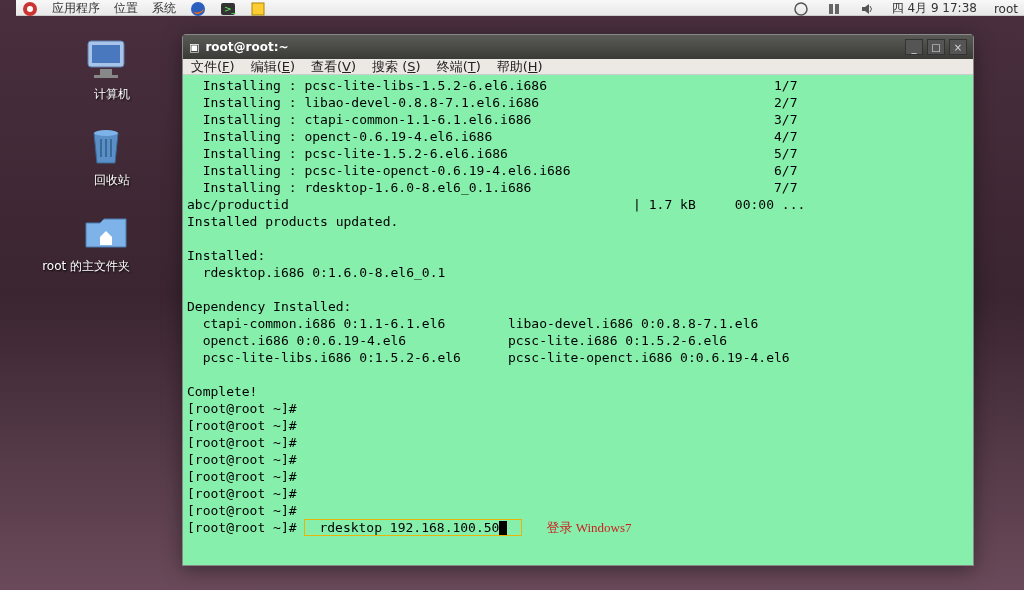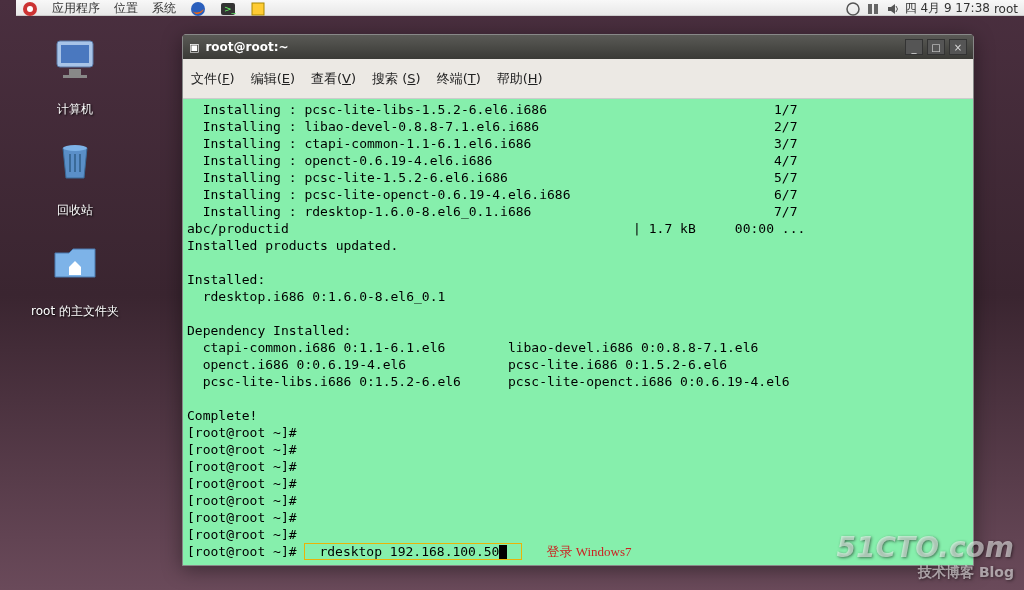--- a/index.html
+++ b/index.html
@@ -2,32 +2,32 @@
 <html><head>
 <meta charset="utf-8">
 <style>
 * { margin:0; padding:0; box-sizing:border-box; }
 body { width:1024px; height:590px; overflow:hidden; font-family:"DejaVu Sans",sans-serif; position:relative; }
 .desktop { width:100%; height:100%; background:linear-gradient(180deg,#4a2f3f 0%,#3a2530 50%,#6a4a5a 100%); position:relative; }
 .panel { height:16px; background:linear-gradient(#f8f8f8,#e8e8e8); border-bottom:1px solid #ccc; display:flex; align-items:flex-start; padding:0 6px; font-size:12px; color:#333;margin-left:16px; }
 .panel-left { display:flex; gap:14px; align-items:center; }
 .panel-item { cursor:pointer; }
 .sys-icon { width:16px; height:16px; display:inline-flex; align-items:center; justify-content:center; }
-.panel-right { margin-left:auto; display:flex; gap:4px; align-items:center; }
+.panel-right { margin-left:auto; display:flex; gap:17px; align-items:center; }
 .desktop-icons { position:absolute; left:20px; top:35px; display:flex; flex-direction:column; gap:18px; }
-.dicon { width:110px; display:flex; flex-direction:column; align-items:center; gap:18px; cursor:pointer; }
+.dicon { width:110px; display:flex; flex-direction:column; align-items:flex-end; gap:3px; cursor:pointer; }
 .dicon-img { width:48px; height:48px; display:flex; align-items:center; justify-content:center; }
 .dicon-label { color:#fff; font-size:12px; text-align:center; text-shadow:1px 1px 2px #000; }
 .term-window { position:absolute; left:182px; top:34px; width:792px; height:532px; background:#f2f2f0; border:1px solid #888; border-radius:4px 4px 0 0; box-shadow:0 4px 20px rgba(0,0,0,.4); display:flex; flex-direction:column; }
 .titlebar { height:24px; background:linear-gradient(#5a5a56,#3a3a36); display:flex; align-items:center; color:#fff; font-size:12px; padding:0 6px; }
 .tb-icon { font-size:11px; margin-right:6px; }
 .tb-title { flex:1; text-align:left; font-weight:bold; }
 .tb-btns { display:flex; gap:4px; }
 .tb-btn { width:18px; height:16px; background:#555; border:1px solid #333; display:flex; align-items:center; justify-content:center; font-size:10px; color:#ddd; cursor:pointer; }
-.menubar { height:40px; background:#ece9e4; display:flex; align-items:center; padding:0 8px; gap:16px; font-size:13px; color:#222; border-bottom:1px solid #ccc; }
+.menubar { height:16px; background:#ece9e4; display:flex; align-items:center; padding:0 8px; gap:16px; font-size:13px; color:#222; border-bottom:1px solid #ccc; }
 .menubar span u { text-decoration:underline; }
 .term-body { flex:1; background:#86efac; font-family:"DejaVu Sans Mono",monospace; font-size:13px; line-height:17px; color:#000; padding:2px 4px; overflow:hidden; white-space:pre; }
 .cmd-hl { border:1px solid #eab308; padding:0 14px; }
 .red-note { color:#c22; margin-left:24px;font-family:Liberation Serif, serif; }
 .cursor { display:inline-block; width:8px; height:14px; background:#000; vertical-align:text-bottom; }
 .watermark { position:absolute; right:10px; bottom:8px; font-size:28px; font-weight:bold; color:rgba(255,255,255,.55); font-style:italic; text-shadow:1px 1px 3px rgba(0,0,0,.5); }
 .watermark .sub { font-size:14px; display:block; text-align:right; font-style:normal; }
 </style>
 </head>
 <body>
@@ -161,18 +161,14 @@
 [root@root ~]#
 [root@root ~]#
 [root@root ~]#
 [root@root ~]#
 [root@root ~]#
 [root@root ~]#
 [root@root ~]#
 <span>[root@root ~]# </span><span class="cmd-hl">rdesktop 192.168.100.50<span class="cursor"></span></span><span class="red-note">登录 Windows7</span></div>
   </div>
 
-  <div class="watermark">
-    <span>51CTO.com</span>
-    <span class="sub">技术博客 Blog</span>
-  </div>
 
 </div>
 
 </body></html>

